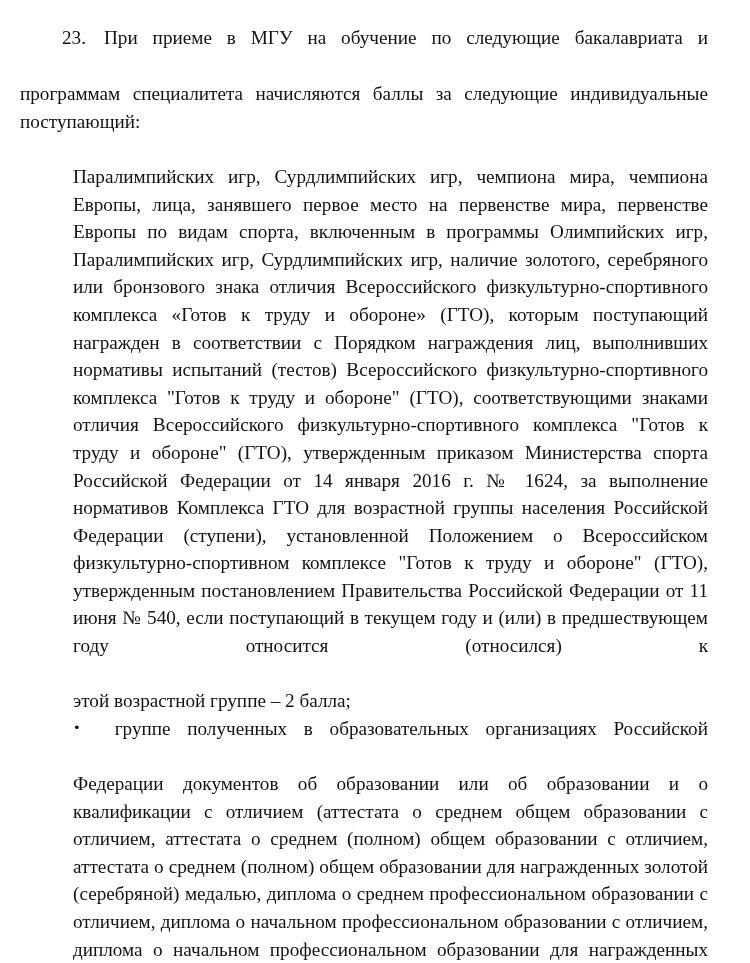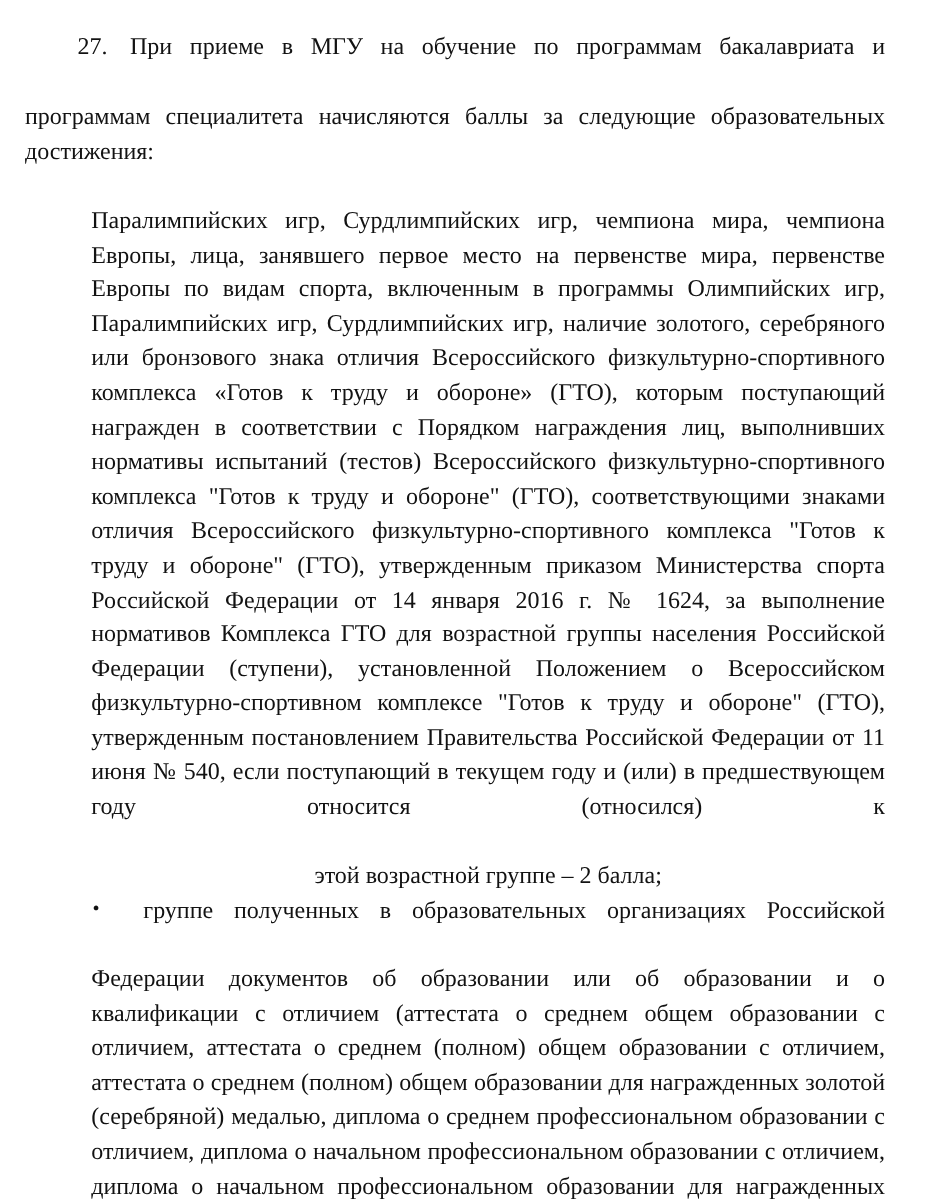--- a/index.html
+++ b/index.html
@@ -90,38 +90,38 @@
     margin: 0;
     padding-left: 53px;
     text-align: justify;
   }
   .indent-body-b1 {
     margin: 0;
     padding-left: 53px;
     text-align: justify;
   }
 
-  .nojust { text-align: center; }
+  .nojust { text-align: left; }
 
   
   .stretch { text-align: justify; }
   .stretch::after {
     content: "";
     display: inline-block;
     width: 100%;
   }
 </style>
 </head>
 <body>
 
 <div class="page">
   <div class="doc-body">
 
-    <div class="para-numbered stretch"><span class="num">27.</span><span>При приеме в МГУ на обучение по программам бакалавриата и</span></div>
-    <div class="stretch">программам специалитета начисляются баллы за следующие образовательных достижения:</div>
+    <div class="para-numbered stretch"><span class="num">23.</span><span>При приеме в МГУ на обучение по следующие бакалавриата и</span></div>
+    <div class="stretch">программам специалитета начисляются баллы за следующие индивидуальные поступающий:</div>
 
     <div class="indent-body-b1 stretch">Паралимпийских игр, Сурдлимпийских игр, чемпиона мира, чемпиона Европы, лица, занявшего первое место на первенстве мира, первенстве Европы по видам спорта, включенным в программы Олимпийских игр, Паралимпийских игр, Сурдлимпийских игр, наличие золотого, серебряного или бронзового знака отличия Всероссийского физкультурно-спортивного комплекса «Готов к труду и обороне» (ГТО), которым поступающий награжден в соответствии с Порядком награждения лиц, выполнивших нормативы испытаний (тестов) Всероссийского физкультурно-спортивного комплекса "Готов к труду и обороне" (ГТО), соответствующими знаками отличия Всероссийского физкультурно-спортивного комплекса "Готов к труду и обороне" (ГТО), утвержденным приказом Министерства спорта Российской Федерации от 14 января 2016 г. № 1624, за выполнение нормативов Комплекса ГТО для возрастной группы населения Российской Федерации (ступени), установленной Положением о Всероссийском физкультурно-спортивном комплексе "Готов к труду и обороне" (ГТО), утвержденным постановлением Правительства Российской Федерации от 11 июня № 540, если поступающий в текущем году и (или) в предшествующем году относится (относился) к</div>
     <div class="indent-body-b1 nojust">этой возрастной группе – 2 балла;</div>
 
     <div class="bullet-block bullet-wide stretch"><span class="lead-pad"></span><span class="bullet-marker">•</span><span class="gap"></span><span>группе полученных в образовательных организациях Российской</span></div>
     <div class="indent-body stretch">Федерации документов об образовании или об образовании и о квалификации с отличием (аттестата о среднем общем образовании с отличием, аттестата о среднем (полном) общем образовании с отличием, аттестата о среднем (полном) общем образовании для награжденных золотой (серебряной) медалью, диплома о среднем профессиональном образовании с отличием, диплома о начальном профессиональном образовании с отличием, диплома о начальном профессиональном образовании для награжденных золотой</div>
 
   </div>
 </div>
 

